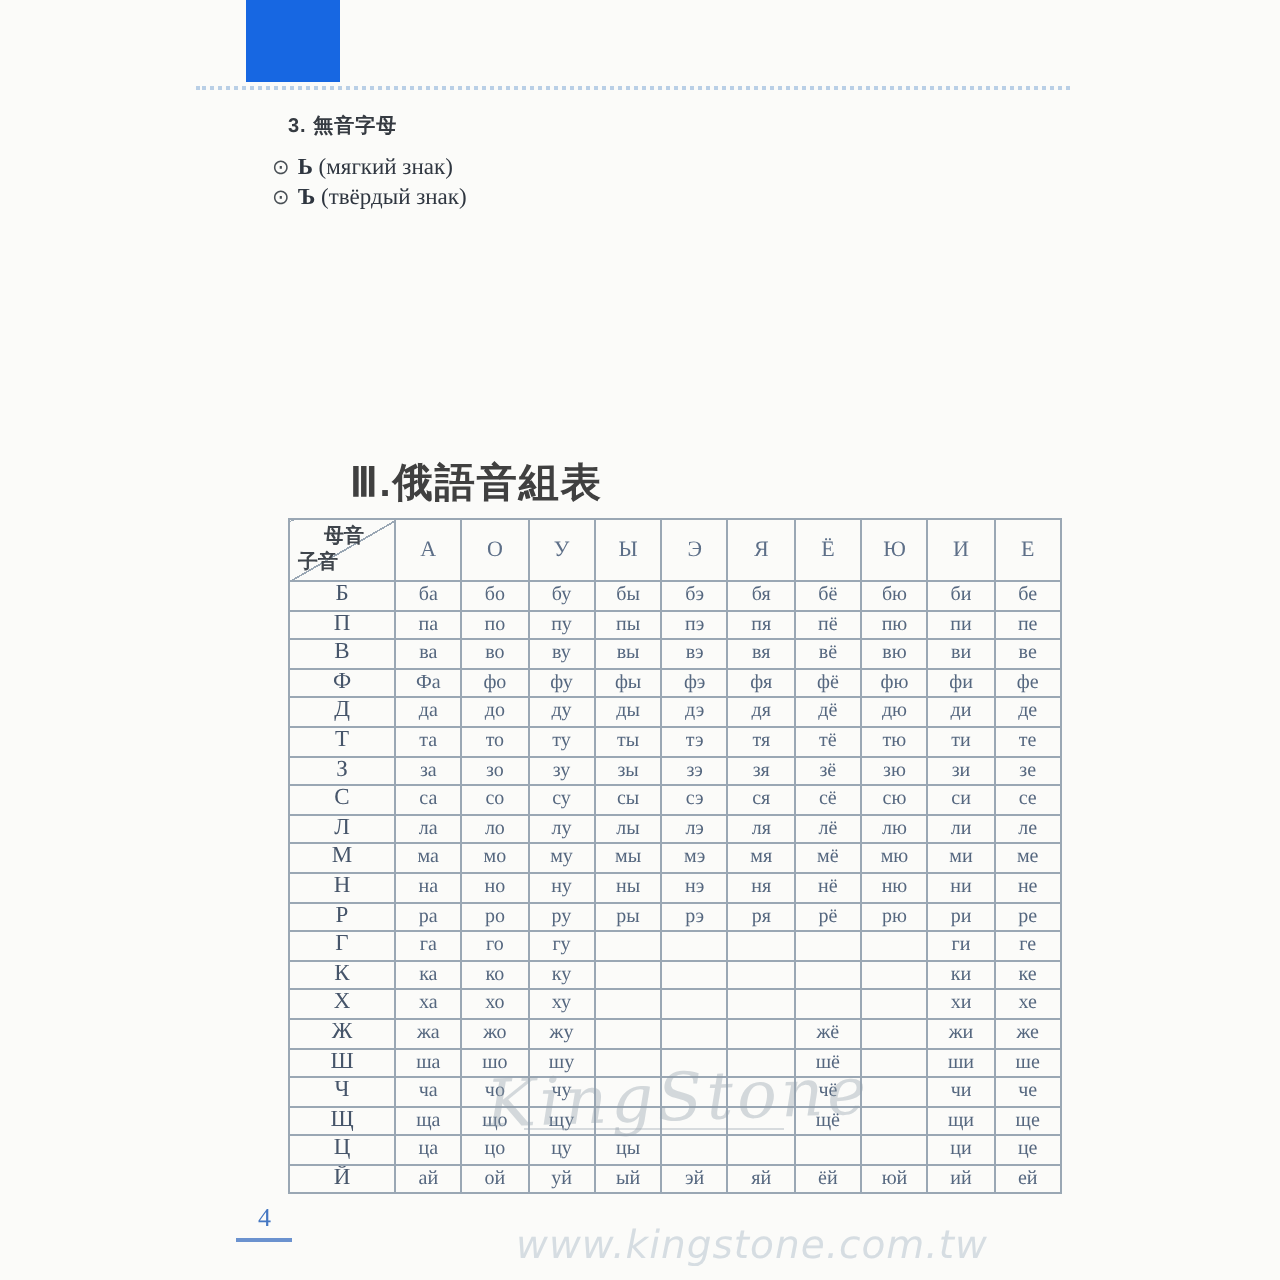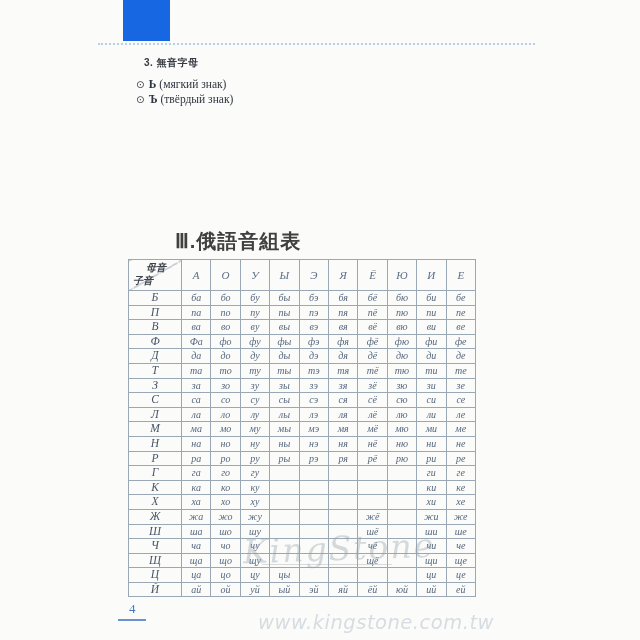--- a/index.html
+++ b/index.html
@@ -34,24 +34,23 @@
   .trill-paragraph {
     position:absolute; left:128px; top:136px; width:400px;
     font-size:11.5px; line-height:16.3px; color:#43474d;
     text-align:justify; text-indent:24px;
   }
   .table-title {
     position:absolute; left:133px; top:228px;
     font-size:20px; font-weight:bold; color:#404040; letter-spacing:1px;margin-left:42px;
   }
   table.sound-table {
-    position:absolute; left:128px; top:259px; width:348px;
+    position:absolute; left:144px; top:259px; width:387px;
     border-collapse:collapse; table-layout:fixed;
     font-family:"Liberation Serif", serif;
-    font-style:italic;
   }
   .sound-table th, .sound-table td {
     border:1px solid #9aa7b4; padding:0; text-align:center;
     overflow:hidden; white-space:nowrap;
   }
   .sound-table thead th {
     height:30px; font-size:11px; font-weight:normal; color:#5d6f88;
   }
   .sound-table thead th.corner { width:52px; }
   .sound-table tbody td {

